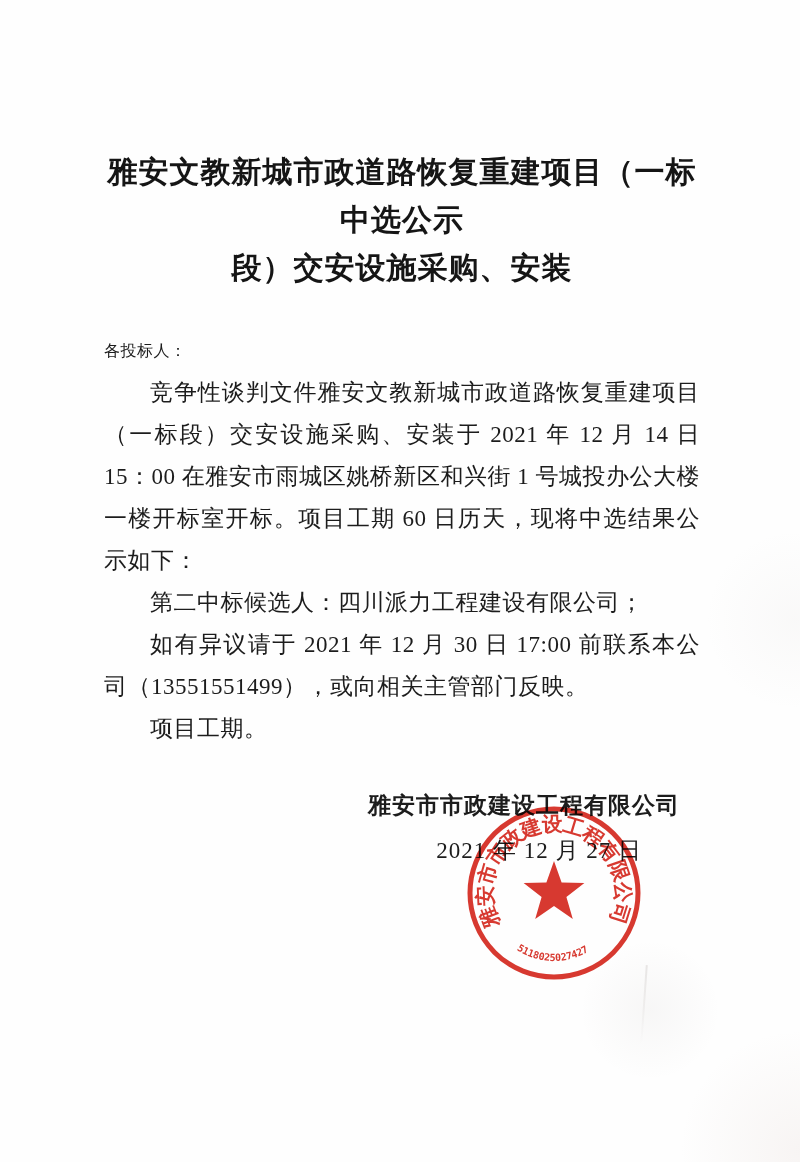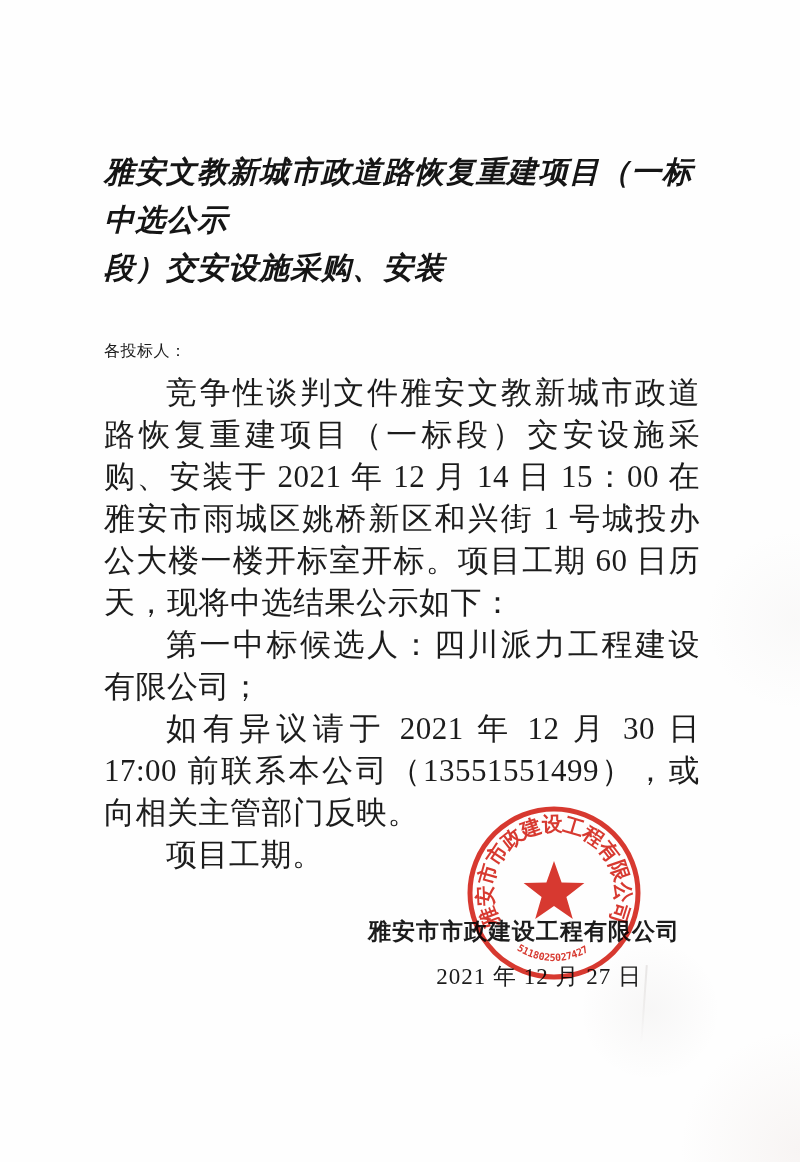--- a/index.html
+++ b/index.html
@@ -19,34 +19,34 @@
   }
   .content {
     padding: 148px 100px 0 104px;
   }
   .title {
     margin: 0 0 38px 0;
     font-family: "Liberation Sans", sans-serif;
     font-weight: bold;
     font-size: 30px;
     line-height: 48px;
+    text-align: center;
     letter-spacing: 1px;
     color: #151515;
-    font-style: italic;
   }
   .title .tline { display: block; }
   .salutation {
     margin: 0;
     font-size: 16px;
     line-height: 42px;
     letter-spacing: 0.5px;
   }
   .para {
     margin: 0;
-    font-size: 31px;
+    font-size: 23px;
     line-height: 42px;
     letter-spacing: 0.5px;
     text-align: justify;
     text-indent: 2em;
   }
   .signature {
     margin-top: 40px;
     text-align: right;
   }
   .company {
@@ -91,21 +91,21 @@
 
     <h1 class="title">
       <span class="tline">雅安文教新城市政道路恢复重建项目（一标</span>
       <span class="tline">中选公示</span>
       <span class="tline">段）交安设施采购、安装</span>
     </h1>
 
     <p class="salutation">各投标人：</p>
 
     <p class="para">竞争性谈判文件雅安文教新城市政道路恢复重建项目（一标段）交安设施采购、安装于 2021 年 12 月 14 日 15：00 在雅安市雨城区姚桥新区和兴街 1 号城投办公大楼一楼开标室开标。项目工期 60 日历天，现将中选结果公示如下：</p>
-    <p class="para">第一中标候选人：四川派力工程建设有限公司；</p>
+    <p class="para">第二中标候选人：四川派力工程建设有限公司；</p>
     <p class="para">如有异议请于 2021 年 12 月 30 日 17:00 前联系本公司（13551551499），或向相关主管部门反映。</p>
     <p class="para">项目工期。</p>
 
     <div class="signature">
       <p class="company">雅安市市政建设工程有限公司</p>
       <p class="sign-date">2021 年 12 月 27 日</p>
     </div>
 
   </div>
 

